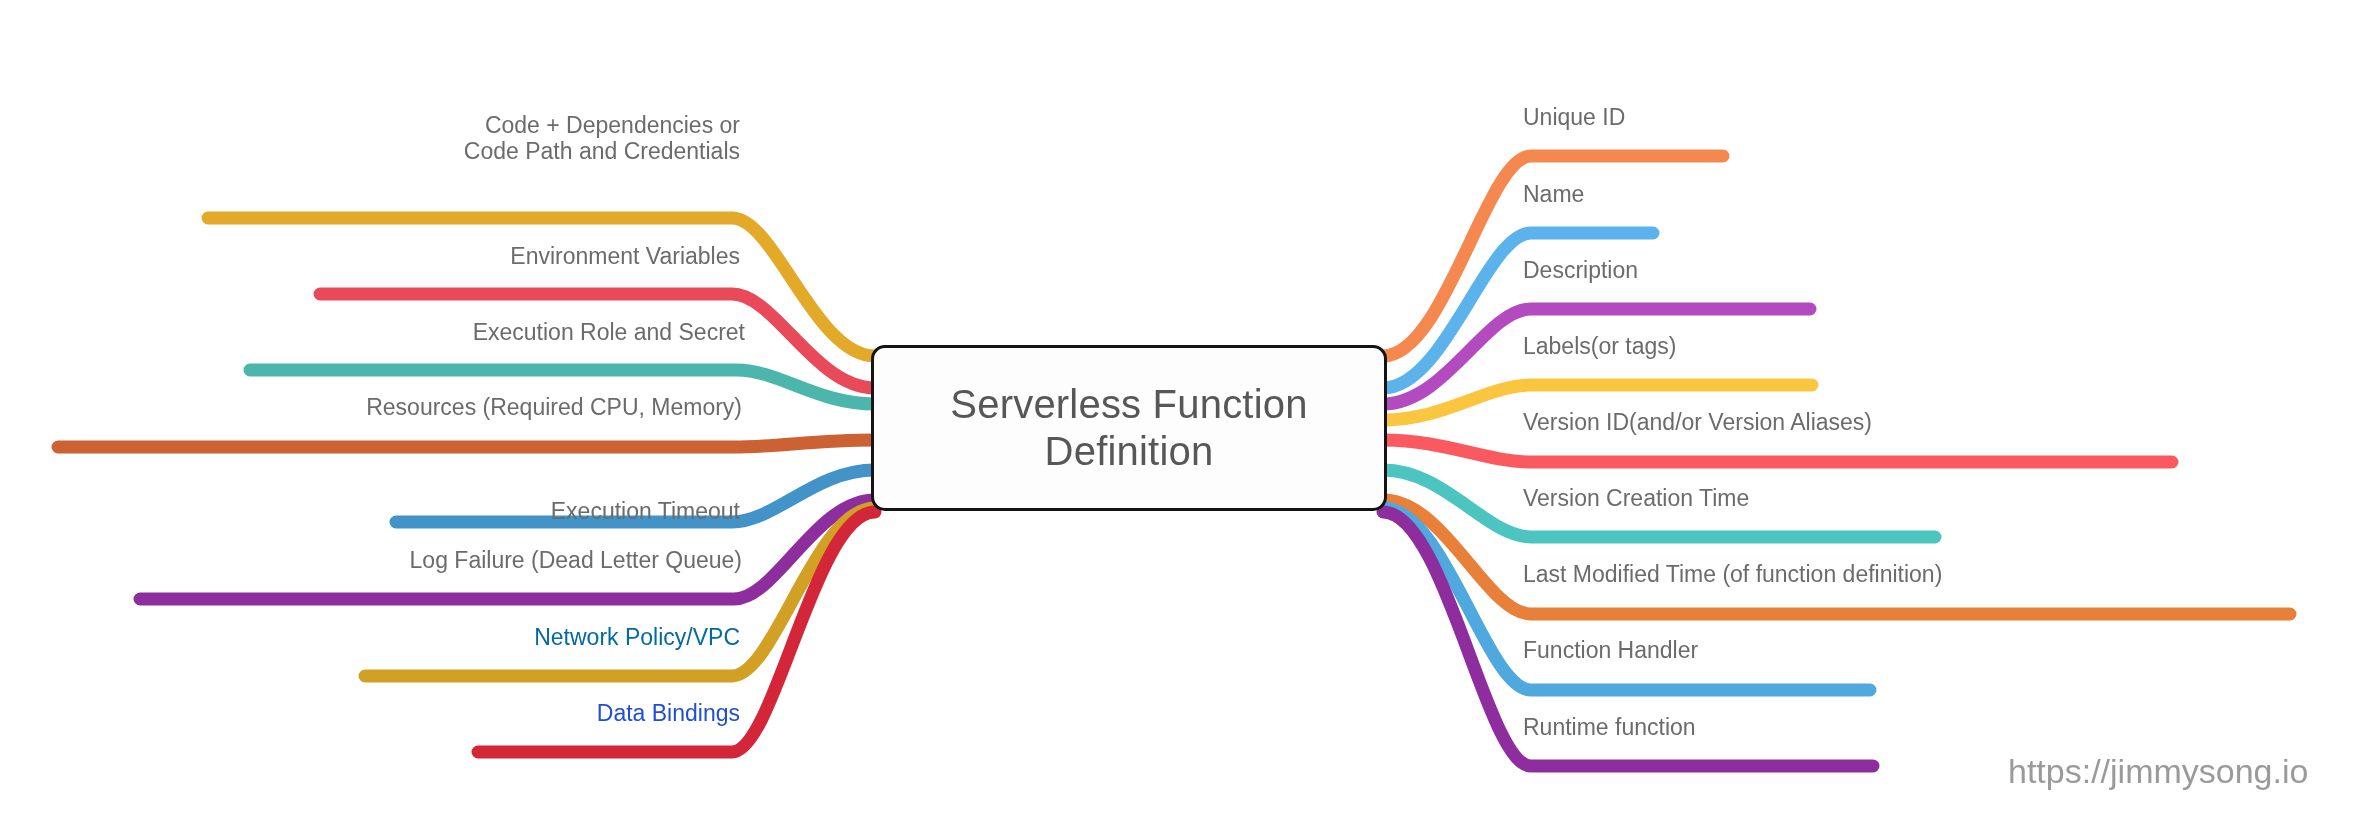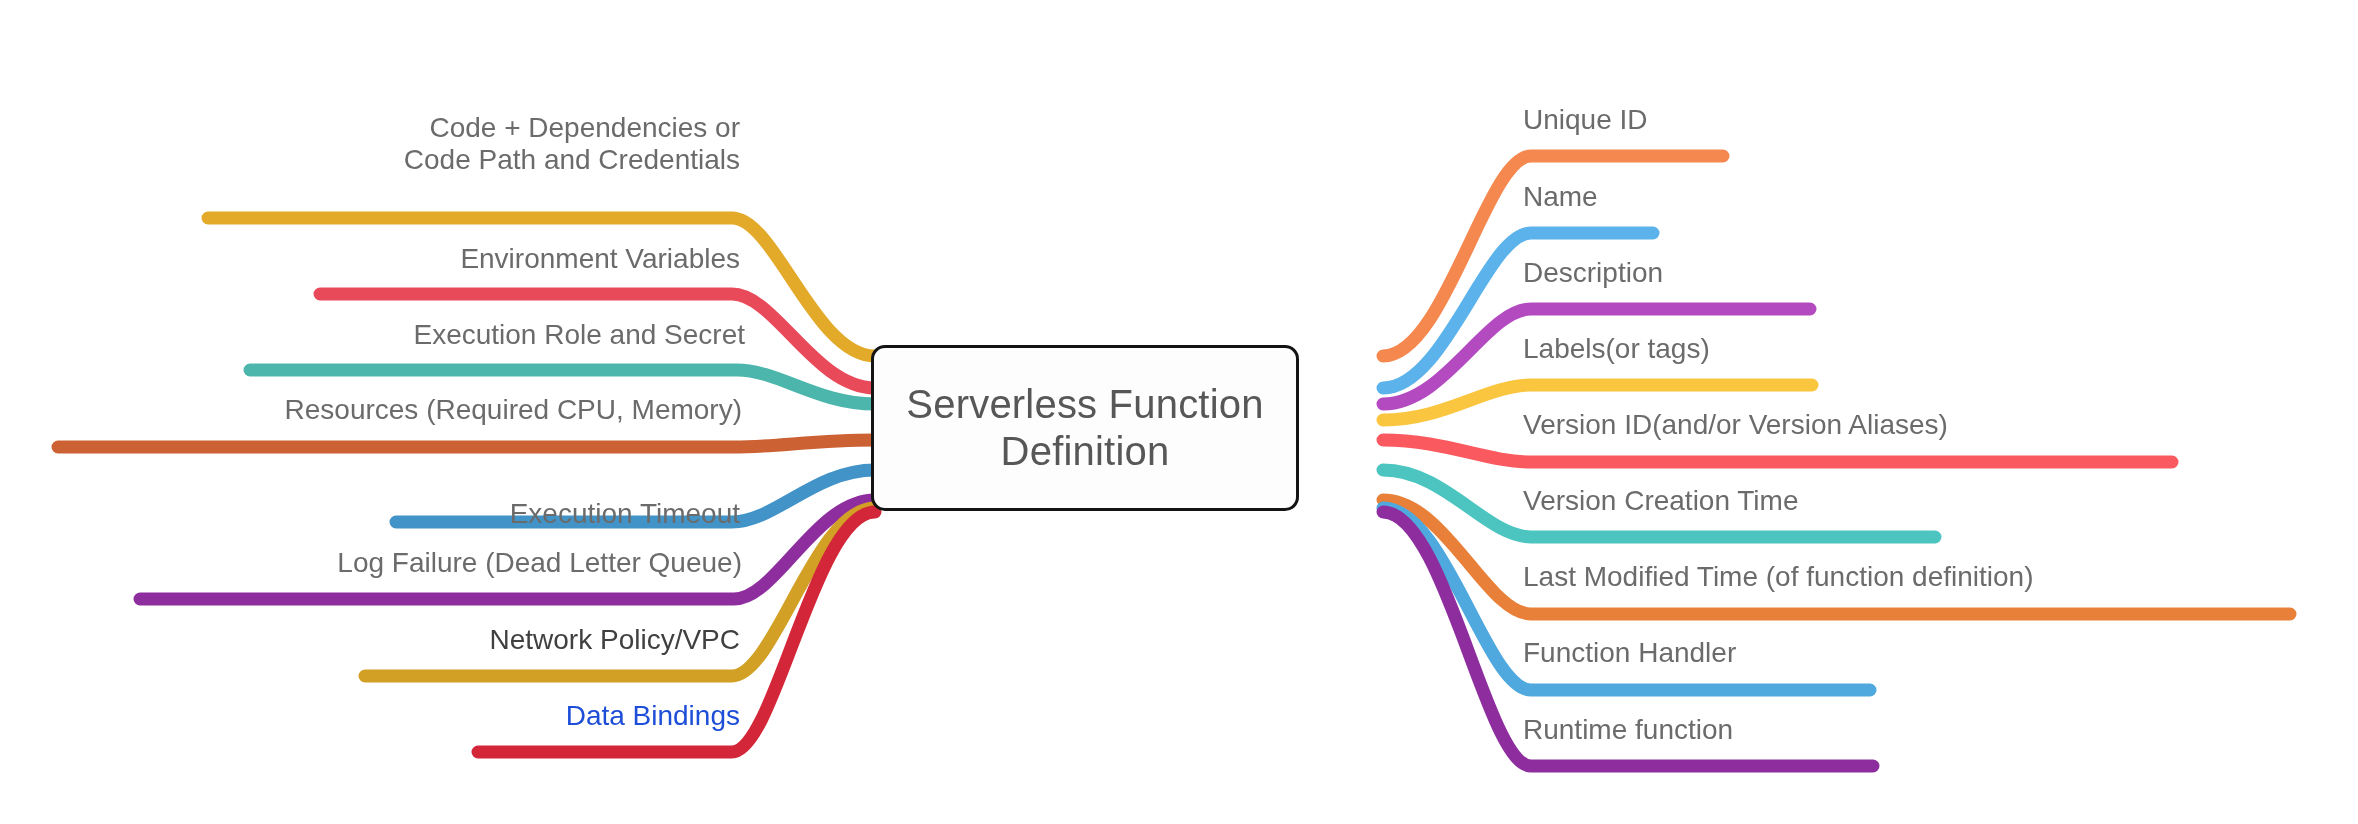--- a/index.html
+++ b/index.html
@@ -24,21 +24,21 @@
     z-index:5;
   }
   .node-text{
     font-size:40px;line-height:1.18;color:#575757;letter-spacing:.2px;
     padding:0 18px;
   }
 
   .leaf{
     position:absolute;
     color:#6b6b6b;
-    font-size:28px;
+    font-size:23px;
     line-height:1.14;
     white-space:pre;
     z-index:4;
   }
   .leaf.left{text-align:right;}
   .leaf.right{text-align:left;}
 
   .watermark{
     position:absolute;
     color:#9a9a9a;
@@ -65,44 +65,45 @@
       <path d="M 1383 388 C 1445.16 388, 1486.6 233, 1531 233 L 1653 233" stroke="#5CB3EC" stroke-width="13" stroke-linecap="round" fill="none"></path>
       <path d="M 1383 404 C 1445.16 404, 1486.6 309, 1531 309 L 1810 309" stroke="#B44AC0" stroke-width="13" stroke-linecap="round" fill="none"></path>
       <path d="M 1383 420 C 1445.16 420, 1486.6 385, 1531 385 L 1812 385" stroke="#FBC63F" stroke-width="13" stroke-linecap="round" fill="none"></path>
       <path d="M 1383 440 C 1445.16 440, 1486.6 462, 1531 462 L 2172 462" stroke="#F9595F" stroke-width="13" stroke-linecap="round" fill="none"></path>
       <path d="M 1383 470 C 1445.16 470, 1486.6 537, 1531 537 L 1935 537" stroke="#4CC5C0" stroke-width="13" stroke-linecap="round" fill="none"></path>
       <path d="M 1383 500 C 1445.16 500, 1486.6 614, 1531 614 L 2290 614" stroke="#E8803A" stroke-width="13" stroke-linecap="round" fill="none"></path>
       <path d="M 1383 508 C 1445.16 508, 1486.6 690, 1531 690 L 1870 690" stroke="#4FA8DE" stroke-width="13" stroke-linecap="round" fill="none"></path>
       <path d="M 1383 512 C 1445.16 512, 1486.6 766, 1531 766 L 1873 766" stroke="#8E2E9E" stroke-width="13" stroke-linecap="round" fill="none"></path>
     </svg>
 
-  <div class="node" id="center-node" style="left: 871px; top: 345px; width: 428px; height: 166px; background: rgb(253, 253, 253); border-color: rgb(20, 20, 20);">
+  <div class="node" id="center-node" style="left: 871px; top: 345px; width: 516px; height: 166px; background: rgb(253, 253, 253); border-color: rgb(20, 20, 20);">
     <div class="node-text" style="color: rgb(87, 87, 87);">
       <span>Serverless Function</span><br>
       <span>Definition</span>
     </div>
   </div>
 
   <div id="left-labels">
       <div class="leaf left" style="right: 1618px; top: 112px; color: rgb(107, 107, 107);">Code + Dependencies or
 Code Path and Credentials</div>
       <div class="leaf left" style="right: 1618px; top: 243px; color: rgb(107, 107, 107);">Environment Variables</div>
       <div class="leaf left" style="right: 1613px; top: 319px; color: rgb(107, 107, 107);">Execution Role and Secret</div>
       <div class="leaf left" style="right: 1616px; top: 394px; color: rgb(107, 107, 107);">Resources (Required CPU, Memory)</div>
       <div class="leaf left" style="right: 1618px; top: 470px; color: rgb(107, 107, 107); margin-top: 28px;">Execution Timeout</div>
       <div class="leaf left" style="right: 1616px; top: 547px; color: rgb(107, 107, 107);">Log Failure (Dead Letter Queue)</div>
-      <div class="leaf left" style="right: 1618px; top: 624px; color: #404040;">Network Policy/VPC</div>
+      <div class="leaf left" style="right: 1618px; top: 624px; color: #0369a1;">Network Policy/VPC</div>
       <div class="leaf left" style="right: 1618px; top: 700px; color: #1d4ed8;">Data Bindings</div>
     </div>
   <div id="right-labels">
       <div class="leaf right" style="left: 1523px; top: 104px; color: rgb(107, 107, 107);">Unique ID</div>
       <div class="leaf right" style="left: 1523px; top: 181px; color: rgb(107, 107, 107);">Name</div>
       <div class="leaf right" style="left: 1523px; top: 257px; color: rgb(107, 107, 107);">Description</div>
       <div class="leaf right" style="left: 1523px; top: 333px; color: rgb(107, 107, 107);">Labels(or tags)</div>
       <div class="leaf right" style="left: 1523px; top: 409px; color: rgb(107, 107, 107);">Version ID(and/or Version Aliases)</div>
       <div class="leaf right" style="left: 1523px; top: 485px; color: rgb(107, 107, 107);">Version Creation Time</div>
       <div class="leaf right" style="left: 1523px; top: 561px; color: rgb(107, 107, 107);">Last Modified Time (of function definition)</div>
       <div class="leaf right" style="left: 1523px; top: 637px; color: rgb(107, 107, 107);">Function Handler</div>
       <div class="leaf right" style="left: 1523px; top: 714px; color: rgb(107, 107, 107);">Runtime function</div>
     </div>
 
+  <div class="watermark" style="left: 2008px; top: 752px; color: rgb(154, 154, 154);">https://jimmysong.io</div>
 
 </div>
 
 </body></html>

